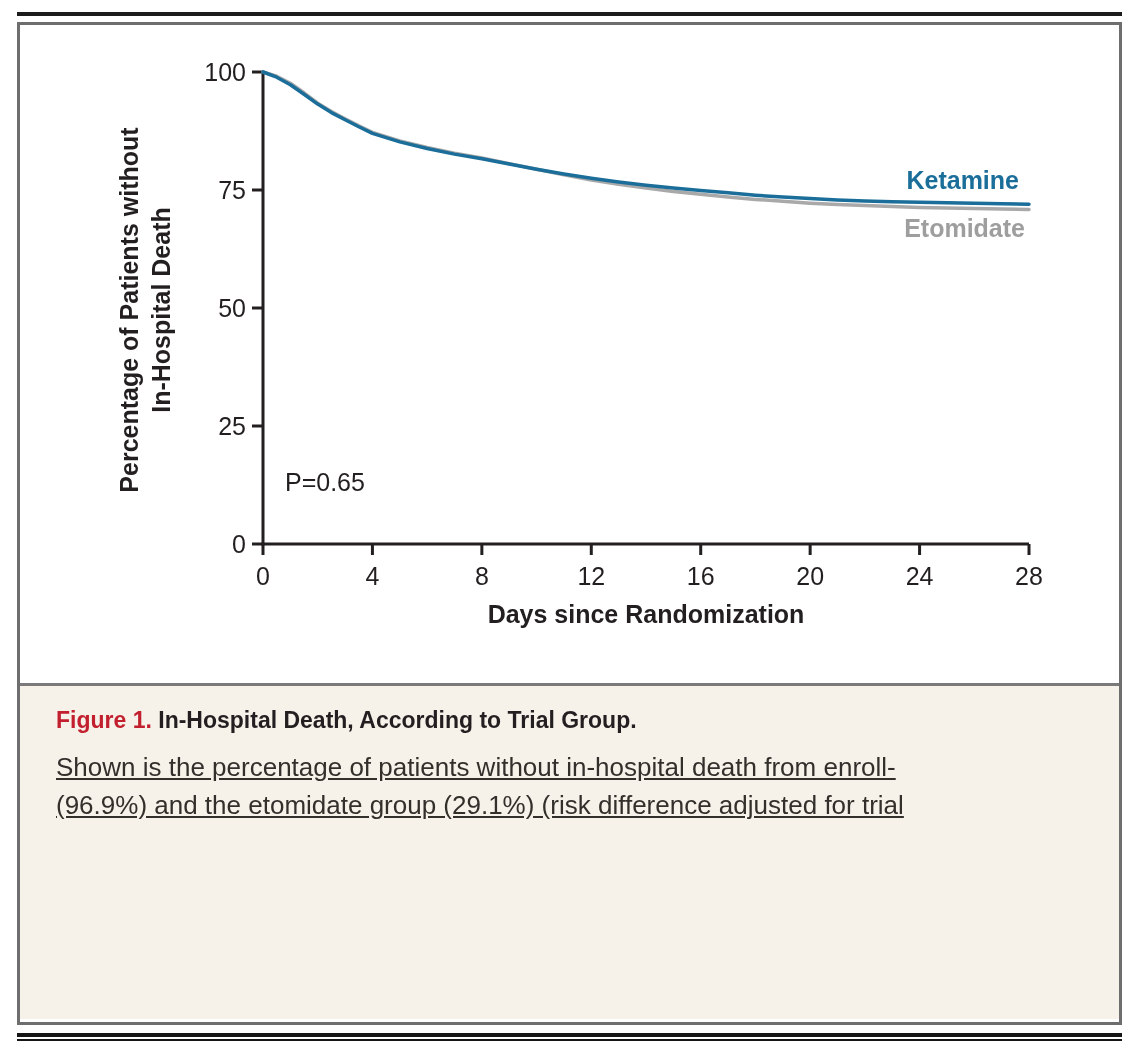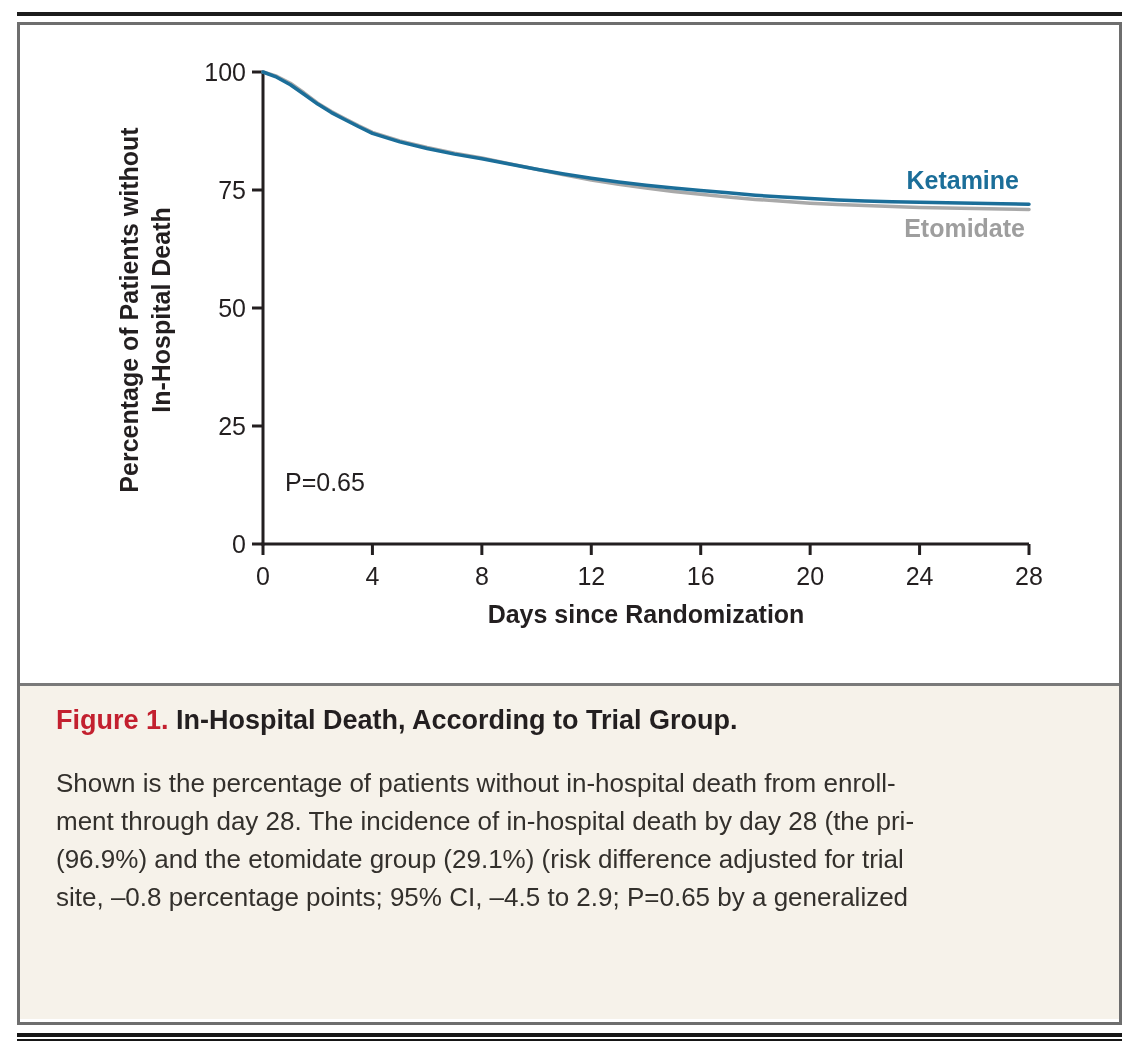--- a/index.html
+++ b/index.html
@@ -5,26 +5,26 @@
   html,body{margin:0;padding:0;background:#ffffff;}
   body{width:1140px;height:1048px;overflow:hidden;font-family:"Liberation Sans",sans-serif;}
   .page{position:relative;width:1140px;height:1048px;background:#ffffff;}
   .top-rule{position:absolute;left:17px;top:12px;width:1105px;height:4px;background:#1c1c1c;}
   .figure-box{position:absolute;left:17px;top:22px;width:1105px;height:1003px;box-sizing:border-box;
               border:3px solid #6e6e6e;background:#ffffff;}
   .chart-area{position:relative;width:1099px;height:658px;background:#ffffff;}
   .caption-area{position:relative;width:1099px;height:336px;box-sizing:border-box;
                 border-top:3px solid #7a7a7a;background:#f6f2ea;
                 padding:14px 30px 0 36px;color:#2b2624;}
-  .caption-title{font-size:27px;font-weight:bold;line-height:40px;white-space:nowrap;
-                 letter-spacing:0px;margin-bottom:24px;}
+  .caption-title{font-size:23px;font-weight:bold;line-height:40px;white-space:nowrap;
+                 letter-spacing:0px;margin-bottom:8px;}
   .figure-label{color:#c3202f;}
   .title-text{color:#231f20;}
   .caption-body{font-size:26px;line-height:38px;color:#33302c;}
-  .caption-line{white-space:nowrap;}
+  .caption-line{white-space:nowrap;text-decoration:underline;}
   .bottom-rule{position:absolute;left:17px;top:1033px;width:1105px;height:8px;box-sizing:border-box;
                border-top:4px solid #161616;border-bottom:2px solid #161616;}
   svg text{font-family:"Liberation Sans",sans-serif;}
 </style>
 </head>
 <body>
 
 <div class="page">
   <div class="top-rule"></div>
 
@@ -71,21 +71,19 @@
         </svg>
     </div>
 
     <div class="caption-area">
       <div class="caption-title">
         <span class="figure-label">Figure 1.</span>
         <span class="title-text">In-Hospital Death, According to Trial Group.</span>
       </div>
       <div class="caption-body">
         <div class="caption-line">Shown is the percentage of patients without in-hospital death from enroll-</div>
-        <div class="caption-line">ment through day 28. The incidence of in-hospital death by day 28 (the pri-</div>
         <div class="caption-line">(96.9%) and the etomidate group (29.1%) (risk difference adjusted for trial</div>
-        <div class="caption-line">site, –0.8 percentage points; 95% CI, –4.5 to 2.9; P=0.65 by a generalized</div>
       </div>
     </div>
   </div>
 
   <div class="bottom-rule"></div>
 </div>
 
 </body></html>

